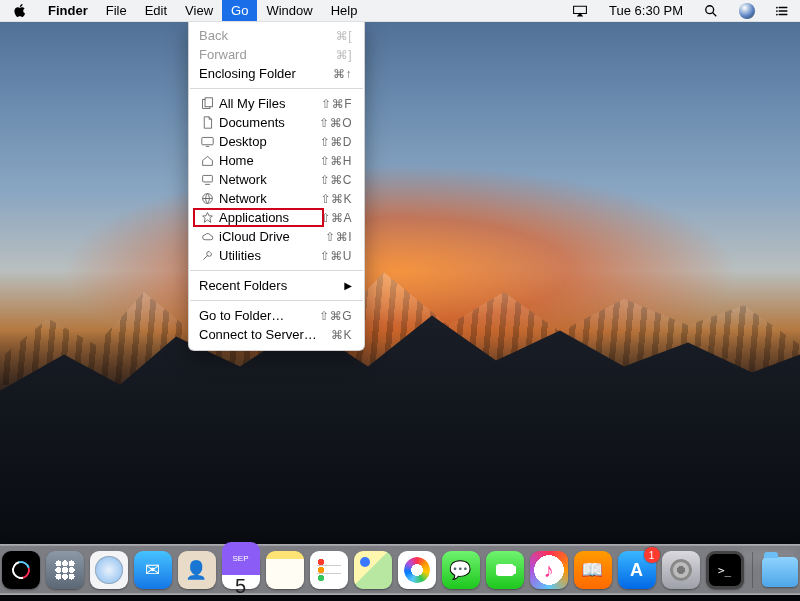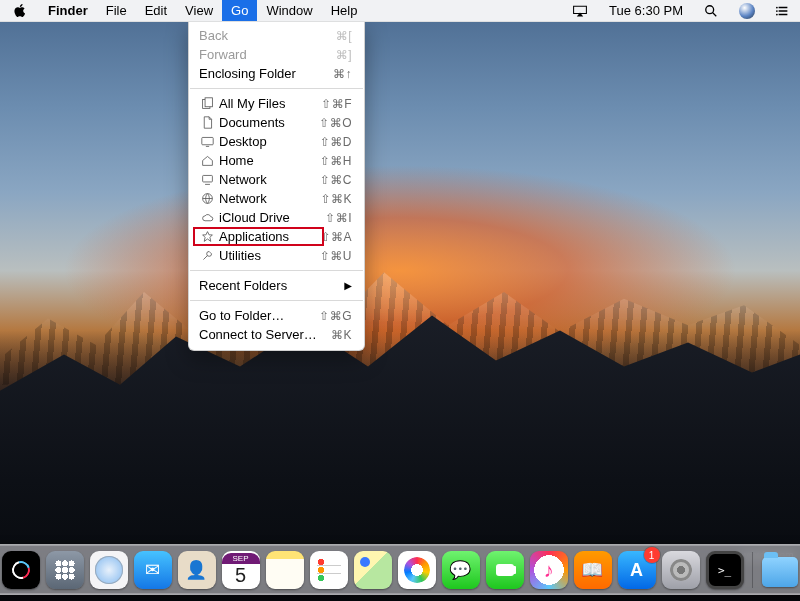--- a/index.html
+++ b/index.html
@@ -97,21 +97,21 @@
     radial-gradient(circle at 80% 20%, #fff 0 3px, transparent 3px),
     radial-gradient(circle at 20% 50%, #fff 0 3px, transparent 3px),
     radial-gradient(circle at 50% 50%, #fff 0 3px, transparent 3px),
     radial-gradient(circle at 80% 50%, #fff 0 3px, transparent 3px),
     radial-gradient(circle at 20% 80%, #fff 0 3px, transparent 3px),
     radial-gradient(circle at 50% 80%, #fff 0 3px, transparent 3px),
     radial-gradient(circle at 80% 80%, #fff 0 3px, transparent 3px);}
   .safari{background:#f4f4f6;} .safari::after{content:"";width:28px;height:28px;border-radius:50%;background:radial-gradient(circle,#e8f1fb,#7fb7ef);box-shadow:inset 0 0 0 1px #9ab;position:relative;}
   .mail{background:linear-gradient(180deg,#46c2ff,#1477e6);color:#fff;}
   .contacts{background:#e8dcc8;}
-  .calendar{background:#fff;flex-direction:column;} .calendar .top{background:#701a75;color:#fff;font-size:8px;width:100%;text-align:center;border-radius:9px 9px 0 0;padding:1px 0;} .calendar .num{font-size:20px;color:#222;}
+  .calendar{background:#fff;flex-direction:column;} .calendar .top{background:#8b5cf6;color:#fff;font-size:8px;width:100%;text-align:center;border-radius:9px 9px 0 0;padding:12px 0;} .calendar .num{font-size:20px;color:#222;}
   .notes{background:linear-gradient(180deg,#ffe475 0 20%,#fffdf4 20%);}
   .reminders{background:#fff;} .reminders::after{content:"";width:24px;height:24px;background:
     linear-gradient(#ccc,#ccc) 0 7px/100% 1px no-repeat,
     linear-gradient(#ccc,#ccc) 0 15px/100% 1px no-repeat,
     radial-gradient(circle at 4px 4px,#ff3b30 0 3px,transparent 3px),
     radial-gradient(circle at 4px 12px,#ff9500 0 3px,transparent 3px),
     radial-gradient(circle at 4px 20px,#34c759 0 3px,transparent 3px);}
   .maps{background:linear-gradient(135deg,#fff6b0 0 45%, #b7e7a0 45% 100%);position:relative;}
   .maps::after{content:"";position:absolute;left:6px;top:6px;width:10px;height:10px;background:#3a78ff;border-radius:50%;}
   .photos{background:#fff;} .photos::after{content:"";width:26px;height:26px;border-radius:50%;
@@ -257,37 +257,37 @@
   <div class="dd-row">
       <span class="ic">
         <svg viewBox="0 0 16 16">
           <circle cx="8" cy="8" r="6" fill="none" stroke="#555"></circle>
           <path d="M2 8h12M8 2c3 3 3 9 0 12M8 2c-3 3-3 9 0 12" fill="none" stroke="#555"></path>
         </svg>
       </span>
       <span class="lbl">Network</span>
       <span class="sc">⇧⌘K</span>
     </div>
+  <div class="dd-row boxed">
+      <span class="ic">
+        <svg viewBox="0 0 16 16">
+          <path d="M8 2l2 4h4l-3 3 1 5-4-3-4 3 1-5-3-3h4z" fill="none" stroke="#555"></path>
+        </svg>
+      </span>
+      <span class="lbl">Applications</span>
+      <span class="sc">⇧⌘A</span>
+    </div>
   <div class="dd-row">
       <span class="ic">
         <svg viewBox="0 0 16 16">
           <path d="M5 12a3 3 0 010-6 4 4 0 017 1 2.5 2.5 0 010 5z" fill="none" stroke="#555"></path>
         </svg>
       </span>
       <span class="lbl">iCloud Drive</span>
       <span class="sc">⇧⌘I</span>
-    </div>
-  <div class="dd-row boxed">
-      <span class="ic">
-        <svg viewBox="0 0 16 16">
-          <path d="M8 2l2 4h4l-3 3 1 5-4-3-4 3 1-5-3-3h4z" fill="none" stroke="#555"></path>
-        </svg>
-      </span>
-      <span class="lbl">Applications</span>
-      <span class="sc">⇧⌘A</span>
     </div>
   <div class="dd-row">
       <span class="ic">
         <svg viewBox="0 0 16 16">
           <path d="M3 13l5-5m2-5a3 3 0 103 3l-2-2z" fill="none" stroke="#555"></path>
         </svg>
       </span>
       <span class="lbl">Utilities</span>
       <span class="sc">⇧⌘U</span>
     </div>

